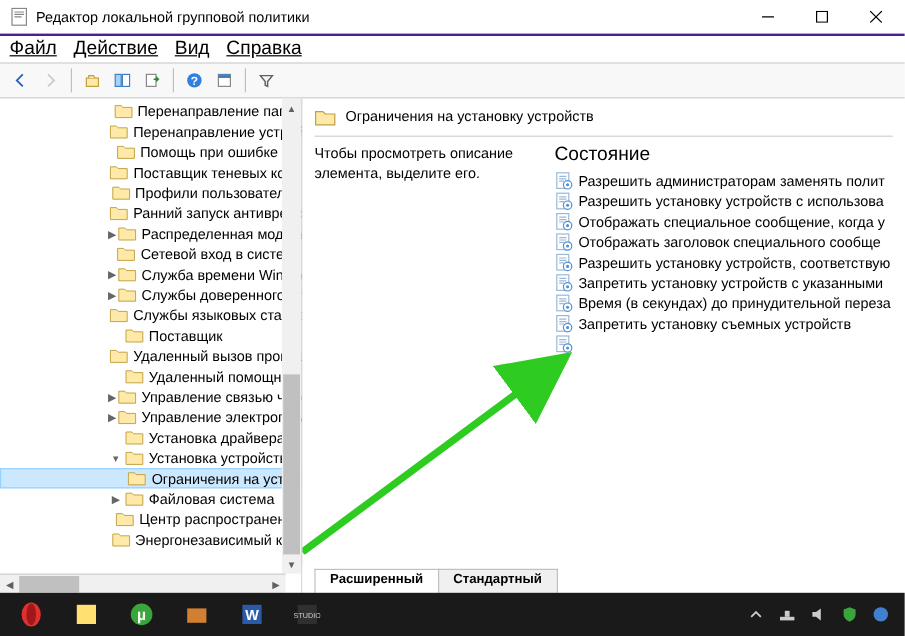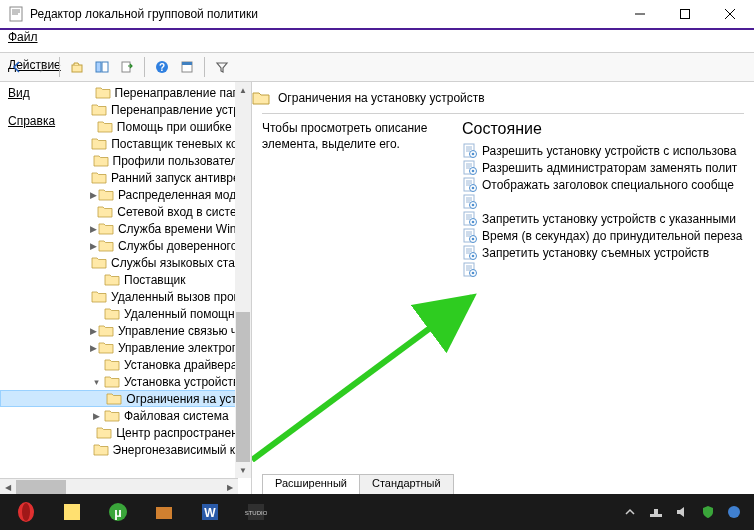--- a/index.html
+++ b/index.html
@@ -4,53 +4,53 @@
 <style>
 * { box-sizing: border-box; margin: 0; padding: 0; font-family: 'Segoe UI', Tahoma, sans-serif; }
 body { width: 754px; height: 530px; background: #fff; overflow: hidden; font-size: 12px; position: relative; }
 
 .titlebar { height: 30px; display: flex; align-items: center; padding: 0 2px 0 8px; border-bottom: 2px solid #4c1d95; }
 .titlebar .app-icon { width: 16px; height: 16px; margin-right: 6px; }
 .titlebar .title { flex: 1; font-size: 12px; }
 .win-controls { display: flex; }
 .win-btn { width: 45px; height: 28px; display: flex; align-items: center; justify-content: center; cursor: pointer; }
 
-.menubar { height: 22px; display: flex; padding: 0 8px; gap: 14px; font-size: 12px; flex-direction: column; }
+.menubar { height: 22px; display: flex; align-items: center; padding: 0 8px; gap: 14px; font-size: 16px; }
 .menu-item { cursor: pointer; }
 .menu-item .ul { text-decoration: underline; }
 
 .toolbar { height: 30px; display: flex; align-items: center; padding: 0 6px; gap: 3px; border-top: 1px solid #d0d0d0; border-bottom: 1px solid #d0d0d0; background: #f8f8f8; }
 .toolbar-sep { width: 1px; height: 20px; background: #c0c0c0; margin: 0 3px; }
 .tb-btn { width: 22px; height: 22px; display: flex; align-items: center; justify-content: center; cursor: pointer; border: 1px solid transparent; }
 
 .content { display: flex; height: 412px; }
 .tree-pane { width: 252px; border-right: 1px solid #d0d0d0; overflow: hidden; position: relative; }
 .tree { padding: 2px 0; overflow: hidden; height: 395px; }
 .tree-row { display: flex; align-items: center; height: 17px; padding-left: 8px; white-space: nowrap; cursor: pointer; }
 .tree-row.selected { background: #cce8ff; border: 1px solid #99d1ff; height: 17px; }
 .tw { width: 13px; height: 13px; display: inline-flex; align-items: center; justify-content: center; font-size: 9px; color: #666; margin-right: 1px; }
 .folder-icon { width: 16px; height: 13px; margin-right: 4px; flex-shrink: 0; }
 .tree-label { font-size: 12px; }
 
 .detail-pane { flex: 1; display: flex; flex-direction: column; position: relative; }
-.detail-header { display: flex; align-items: center; padding: 8px 0; gap: 8px; }
+.detail-header { display: flex; align-items: flex-start; padding: 8px 10px; gap: 8px; }
 .detail-header .hfolder { width: 18px; height: 15px; }
 .detail-header .htitle { font-size: 12px; }
 .detail-under { height: 1px; background: #d0d0d0; margin: 0 10px; }
 
 .detail-body { flex: 1; display: flex; padding: 6px 0 15px 10px; overflow: hidden; }
 .desc-col { width: 200px; padding-right: 12px; font-size: 12px; line-height: 1.35; }
 .list-col { flex: 1; }
 .list-header { font-size: 16px; padding-bottom: 4px; }
 .policy-row { display: flex; align-items: center; height: 17px; white-space: nowrap; cursor: pointer; }
 .policy-icon { width: 16px; height: 16px; margin-right: 4px; flex-shrink: 0; }
 .policy-label { font-size: 12px; }
 
 .tabs { position: absolute; bottom: 0; left: 0; right: 0; height: 22px; background: #fff; display: flex; align-items: flex-end; padding-left: 6px; }
-.tab { height: 20px; padding: 2px 12px 0; border: 1px solid #c0c0c0; border-bottom: none; background: #f0f0f0; font-size: 11px; cursor: pointer; margin-right: -1px; }
+.tab { height: 20px; padding: 2px 12px 0; border: 1px solid #c0c0c0; border-bottom: none; background: #f0f0f0; font-size: 11px; cursor: pointer; margin-right: -1px; font-weight: bold; }
 .tab.active { background: #fff; }
 
 .hscroll { position: absolute; bottom: 0; left: 0; width: 238px; height: 16px; background: #f0f0f0; border-top: 1px solid #d0d0d0; display: flex; }
 .hscroll .arrow { width: 16px; height: 16px; display: flex; align-items: center; justify-content: center; font-size: 8px; color: #606060; cursor: pointer; }
 .hscroll .thumb { width: 50px; height: 14px; background: #c0c0c0; margin: 1px 0; }
 .hscroll .track { flex: 1; }
 .vscroll { position: absolute; top: 0; right: 0; width: 16px; bottom: 16px; background: #f0f0f0; display: flex; flex-direction: column; }
 .vscroll .arrow { height: 16px; display: flex; align-items: center; justify-content: center; font-size: 8px; color: #606060; cursor: pointer; }
 .vscroll .thumb { height: 150px; width: 14px; background: #c0c0c0; margin: 0 1px; }
 .vscroll .track { flex: 1; }
@@ -339,32 +339,43 @@
         <div id="policies">
             <div class="policy-row">
               <svg class="policy-icon" viewBox="0 0 16 16">
                 <rect x="2" y="1" width="10" height="13" fill="#fff" stroke="#9cb8d8"></rect>
                 <line x1="4" y1="4" x2="10" y2="4" stroke="#9cb8d8"></line>
                 <line x1="4" y1="6" x2="10" y2="6" stroke="#9cb8d8"></line>
                 <line x1="4" y1="8" x2="8" y2="8" stroke="#9cb8d8"></line>
                 <circle cx="11" cy="11" r="3.5" fill="#fff" stroke="#5090d0"></circle>
                 <circle cx="11" cy="11" r="1.3" fill="#5090d0"></circle>
               </svg>
+              <span class="policy-label">Разрешить администраторам заменять полит</span>
+            </div>
+            <div class="policy-row">
+              <svg class="policy-icon" viewBox="0 0 16 16">
+                <rect x="2" y="1" width="10" height="13" fill="#fff" stroke="#9cb8d8"></rect>
+                <line x1="4" y1="4" x2="10" y2="4" stroke="#9cb8d8"></line>
+                <line x1="4" y1="6" x2="10" y2="6" stroke="#9cb8d8"></line>
+                <line x1="4" y1="8" x2="8" y2="8" stroke="#9cb8d8"></line>
+                <circle cx="11" cy="11" r="3.5" fill="#fff" stroke="#5090d0"></circle>
+                <circle cx="11" cy="11" r="1.3" fill="#5090d0"></circle>
+              </svg>
               <span class="policy-label">Разрешить установку устройств с использова</span>
             </div>
             <div class="policy-row">
               <svg class="policy-icon" viewBox="0 0 16 16">
                 <rect x="2" y="1" width="10" height="13" fill="#fff" stroke="#9cb8d8"></rect>
                 <line x1="4" y1="4" x2="10" y2="4" stroke="#9cb8d8"></line>
                 <line x1="4" y1="6" x2="10" y2="6" stroke="#9cb8d8"></line>
                 <line x1="4" y1="8" x2="8" y2="8" stroke="#9cb8d8"></line>
                 <circle cx="11" cy="11" r="3.5" fill="#fff" stroke="#5090d0"></circle>
                 <circle cx="11" cy="11" r="1.3" fill="#5090d0"></circle>
               </svg>
-              <span class="policy-label">Разрешить администраторам заменять полит</span>
+              <span class="policy-label">Отображать специальное сообщение, когда у</span>
             </div>
             <div class="policy-row">
               <svg class="policy-icon" viewBox="0 0 16 16">
                 <rect x="2" y="1" width="10" height="13" fill="#fff" stroke="#9cb8d8"></rect>
                 <line x1="4" y1="4" x2="10" y2="4" stroke="#9cb8d8"></line>
                 <line x1="4" y1="6" x2="10" y2="6" stroke="#9cb8d8"></line>
                 <line x1="4" y1="8" x2="8" y2="8" stroke="#9cb8d8"></line>
                 <circle cx="11" cy="11" r="3.5" fill="#fff" stroke="#5090d0"></circle>
                 <circle cx="11" cy="11" r="1.3" fill="#5090d0"></circle>
               </svg>
@@ -372,20 +383,21 @@
             </div>
             <div class="policy-row">
               <svg class="policy-icon" viewBox="0 0 16 16">
                 <rect x="2" y="1" width="10" height="13" fill="#fff" stroke="#9cb8d8"></rect>
                 <line x1="4" y1="4" x2="10" y2="4" stroke="#9cb8d8"></line>
                 <line x1="4" y1="6" x2="10" y2="6" stroke="#9cb8d8"></line>
                 <line x1="4" y1="8" x2="8" y2="8" stroke="#9cb8d8"></line>
                 <circle cx="11" cy="11" r="3.5" fill="#fff" stroke="#5090d0"></circle>
                 <circle cx="11" cy="11" r="1.3" fill="#5090d0"></circle>
               </svg>
+              <span class="policy-label">Разрешить установку устройств, соответствую</span>
             </div>
             <div class="policy-row">
               <svg class="policy-icon" viewBox="0 0 16 16">
                 <rect x="2" y="1" width="10" height="13" fill="#fff" stroke="#9cb8d8"></rect>
                 <line x1="4" y1="4" x2="10" y2="4" stroke="#9cb8d8"></line>
                 <line x1="4" y1="6" x2="10" y2="6" stroke="#9cb8d8"></line>
                 <line x1="4" y1="8" x2="8" y2="8" stroke="#9cb8d8"></line>
                 <circle cx="11" cy="11" r="3.5" fill="#fff" stroke="#5090d0"></circle>
                 <circle cx="11" cy="11" r="1.3" fill="#5090d0"></circle>
               </svg>

